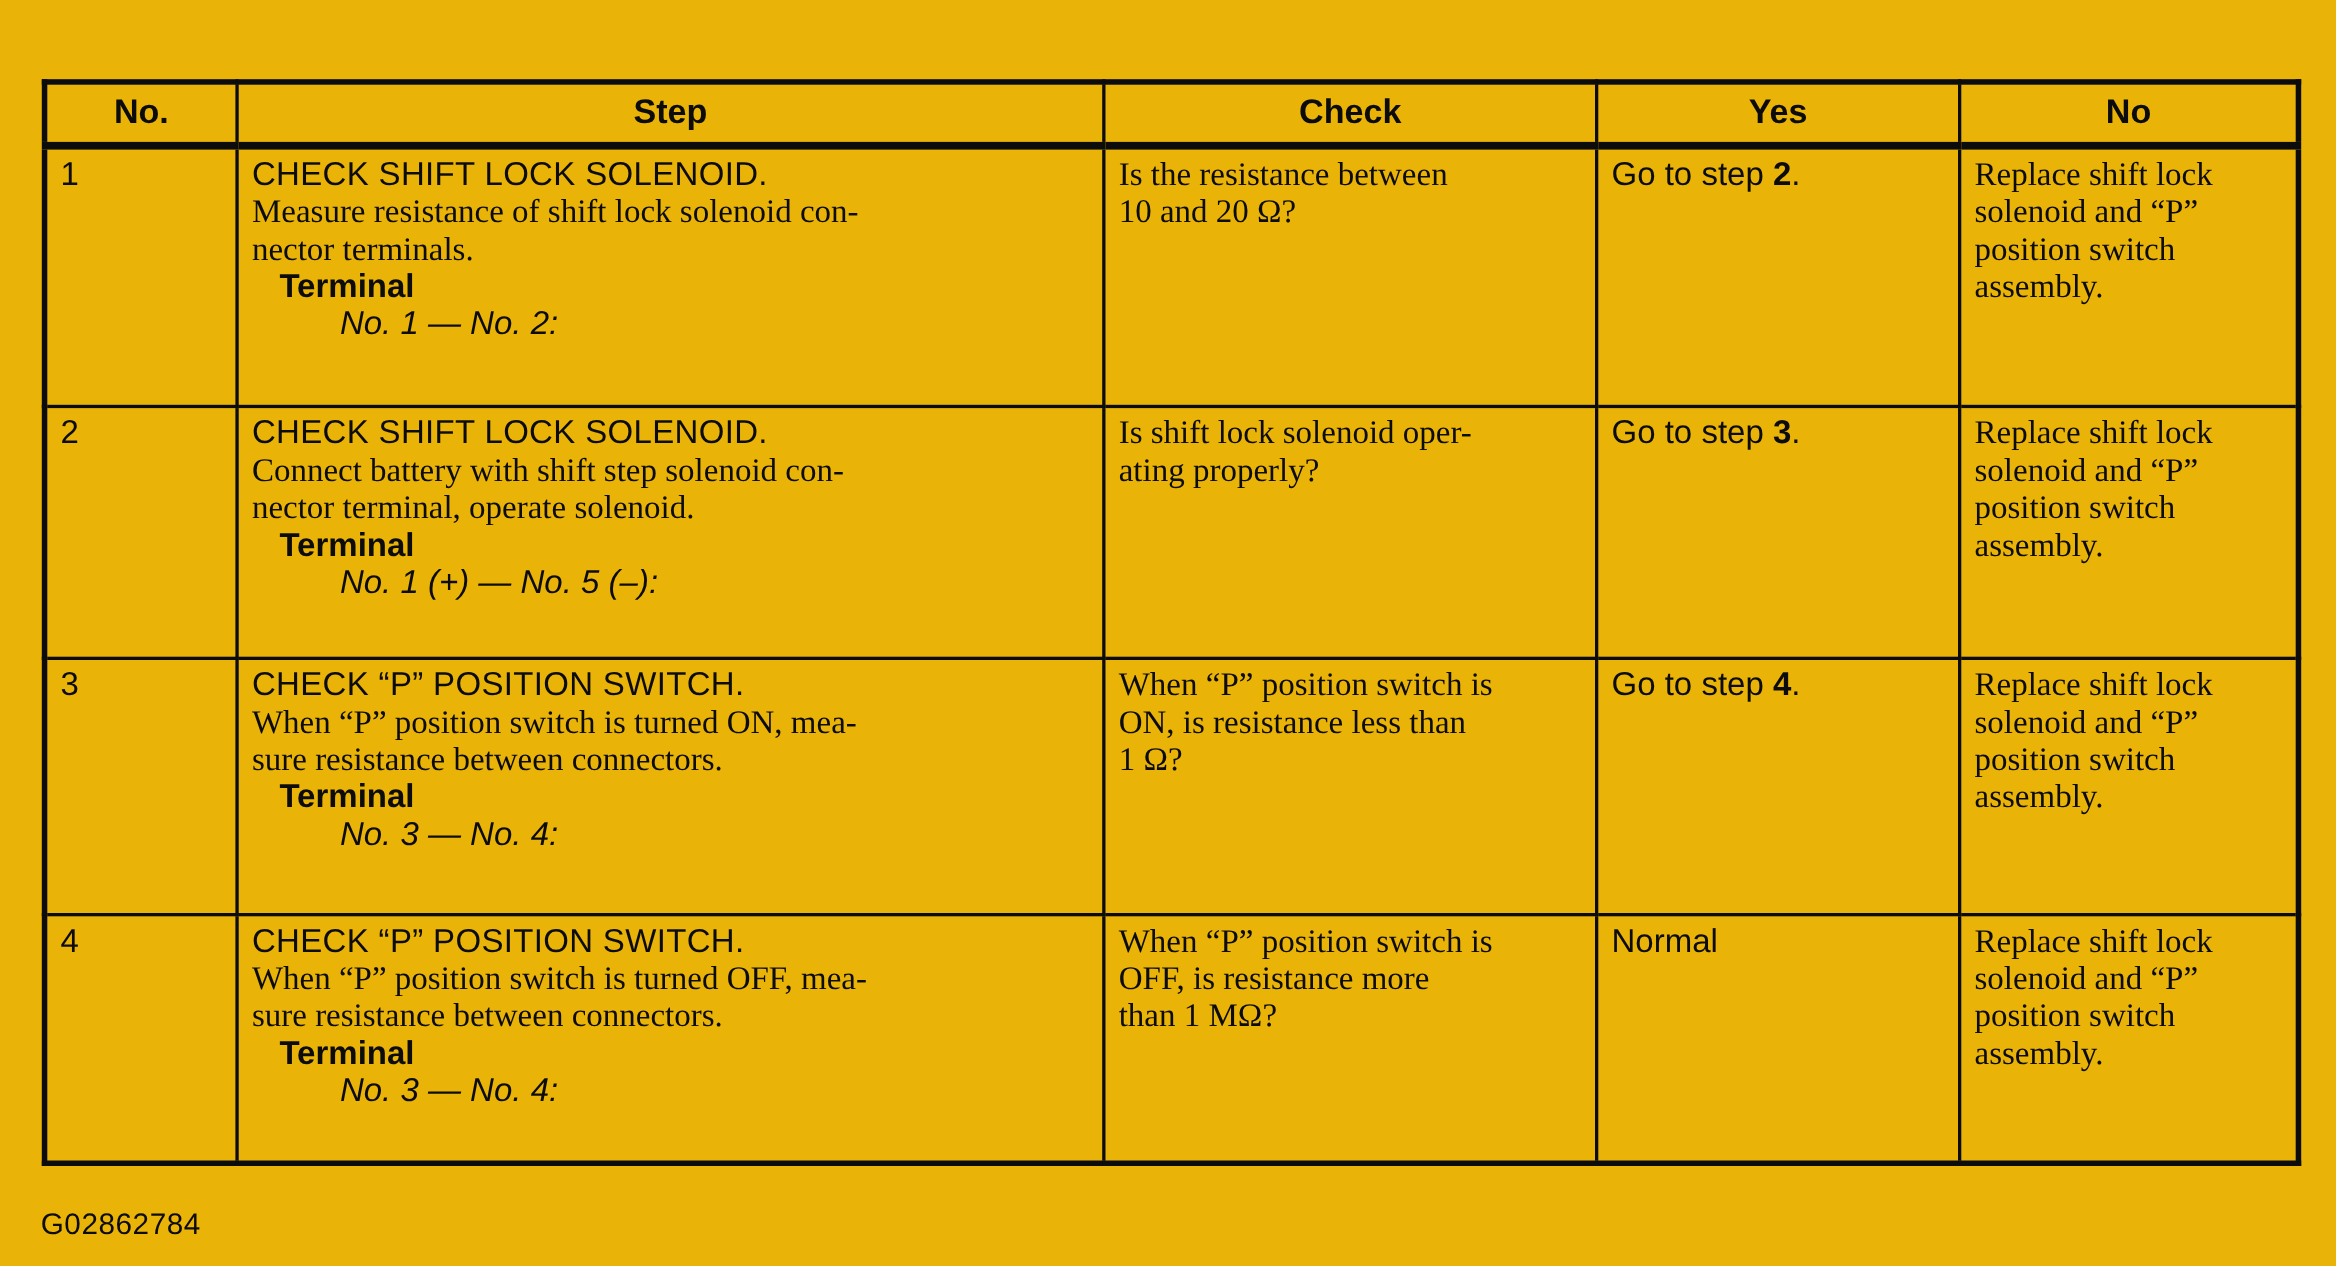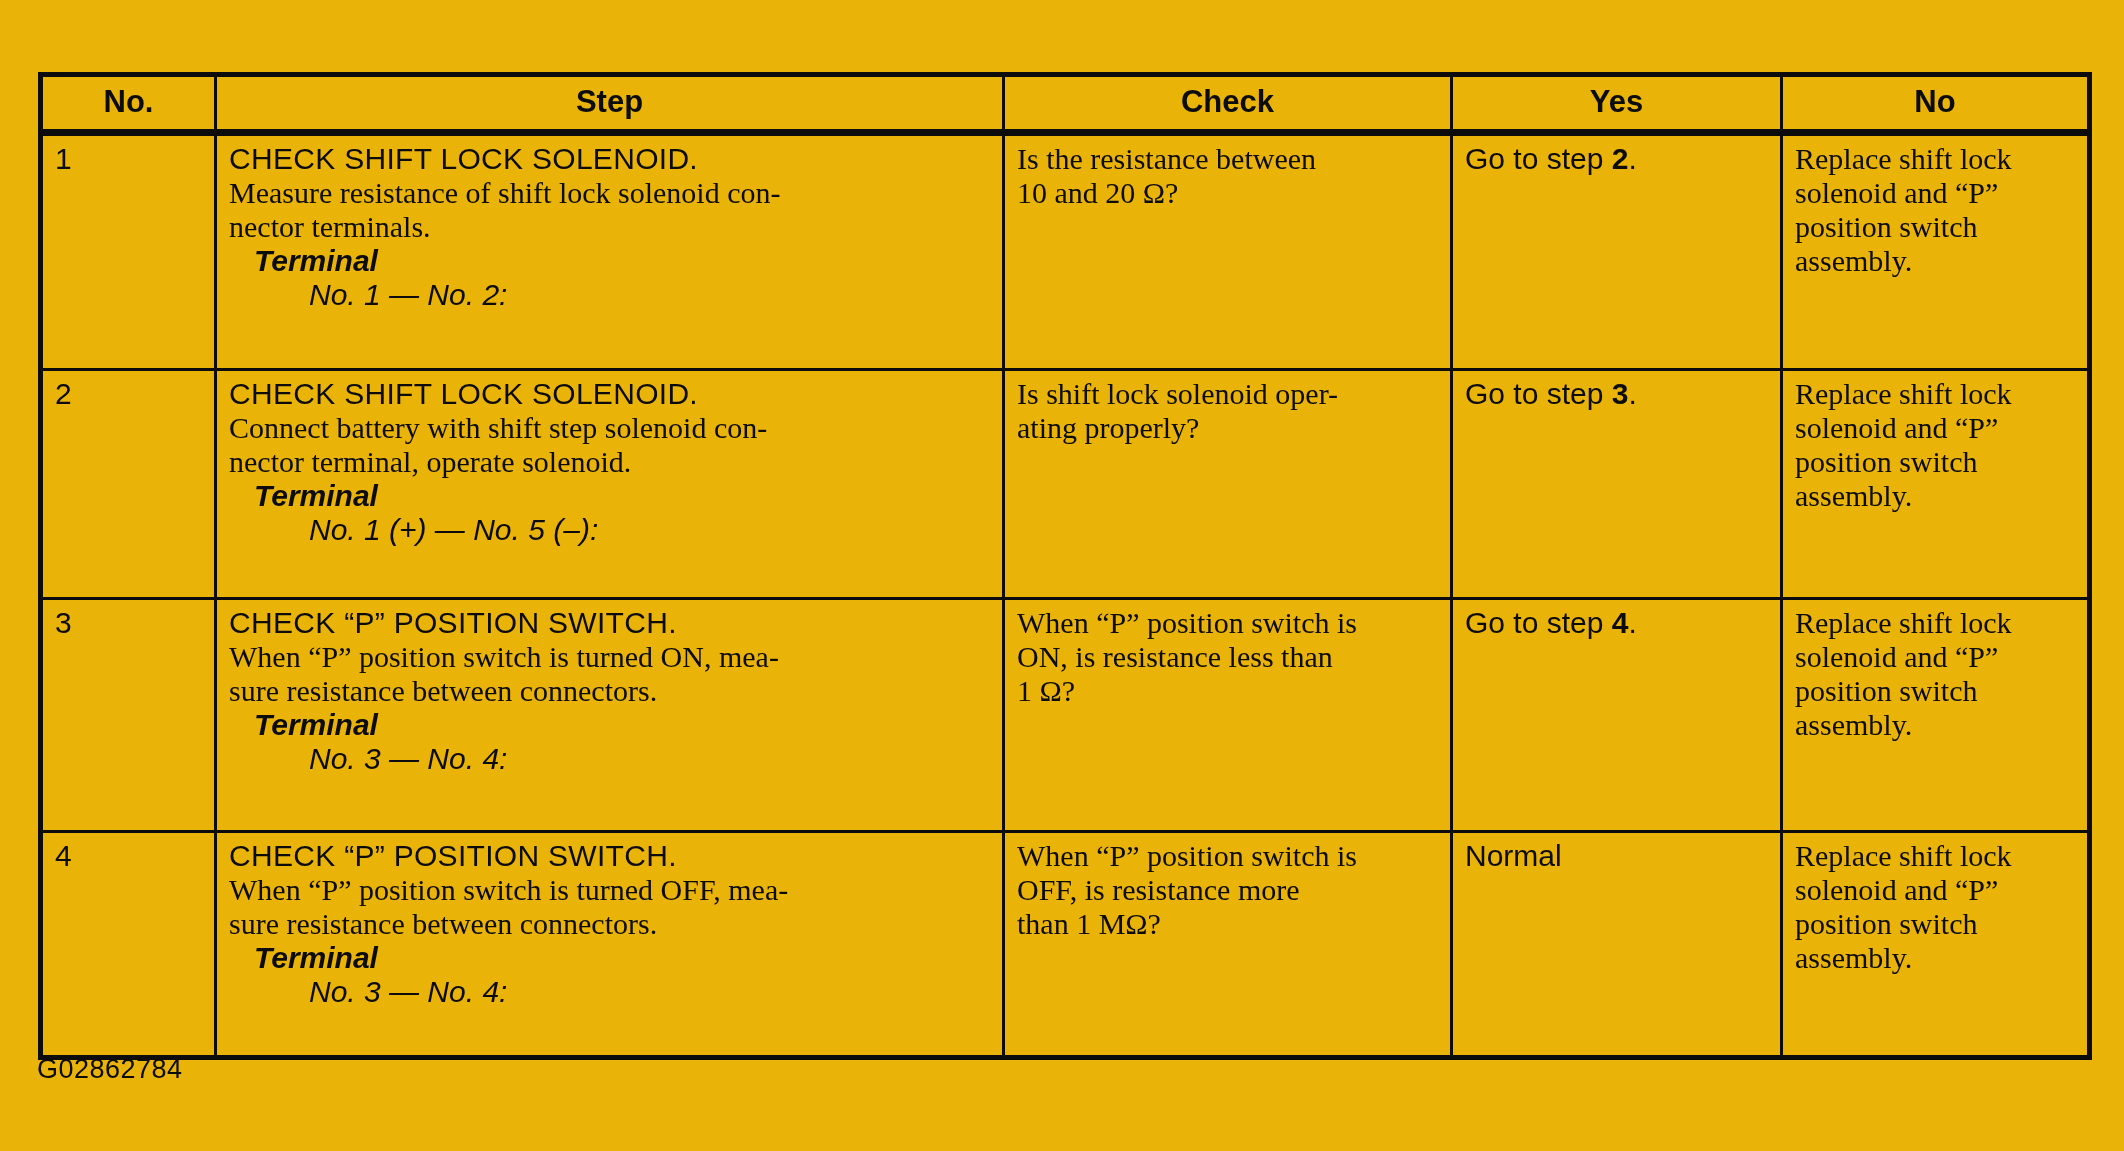--- a/index.html
+++ b/index.html
@@ -56,34 +56,33 @@
   tbody tr:nth-child(4) td { height: 210px; }
 
   .cell-step-number { font-size: 30px; }
   .step-title {
     font-weight: normal;
     letter-spacing: 0.3px;
   }
   .step-body { white-space: pre-line; font-family: Liberation Serif, serif; }
   .terminal-label {
     font-weight: bold;
-    font-style: italic;
     padding-left: 25px;
   }
   .terminal-value {
     font-weight: normal;
     font-style: italic;
     padding-left: 80px;
   }
   .pre-line { white-space: pre-line; font-family: Liberation Serif, serif; }
   .b { font-weight: bold; }
   .caption {
     position: absolute;
     left: 37px;
-    top: 1054px;
+    top: 1098px;
     font-size: 27px;
     letter-spacing: 0.5px;
   }
 </style>
 </head>
 <body>
 
 <div class="page">
 
   <table class="diag">

